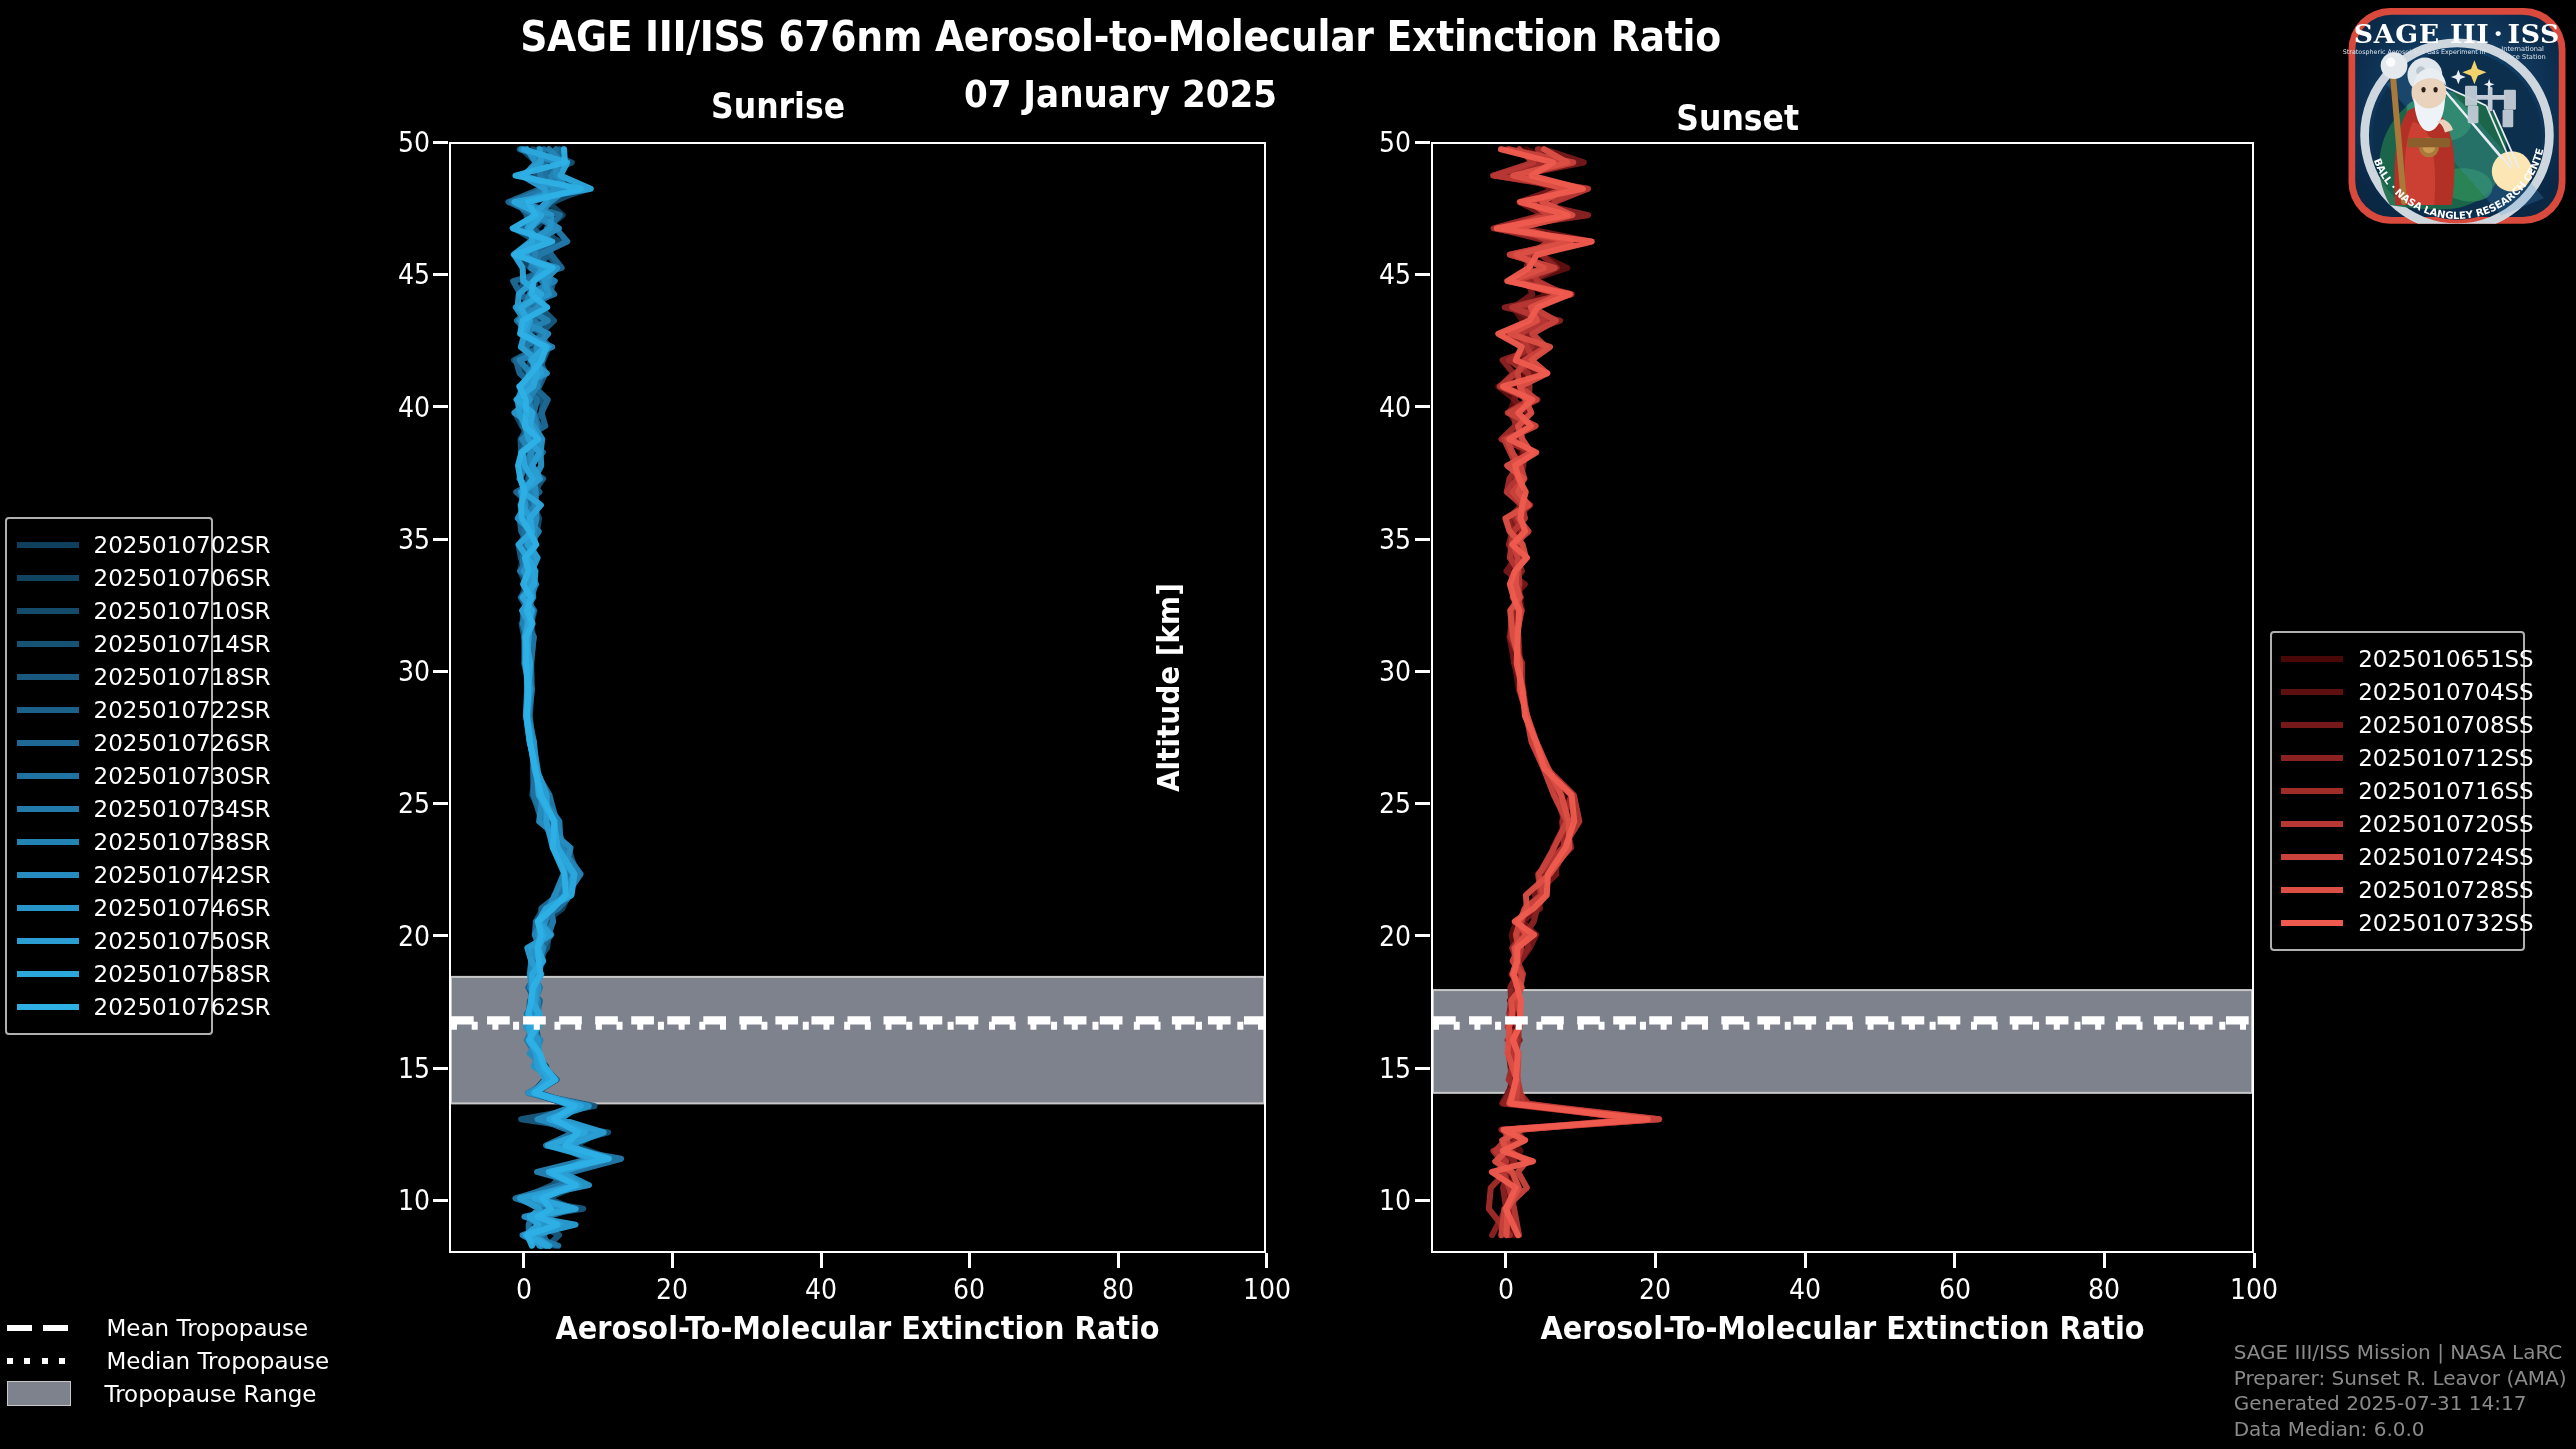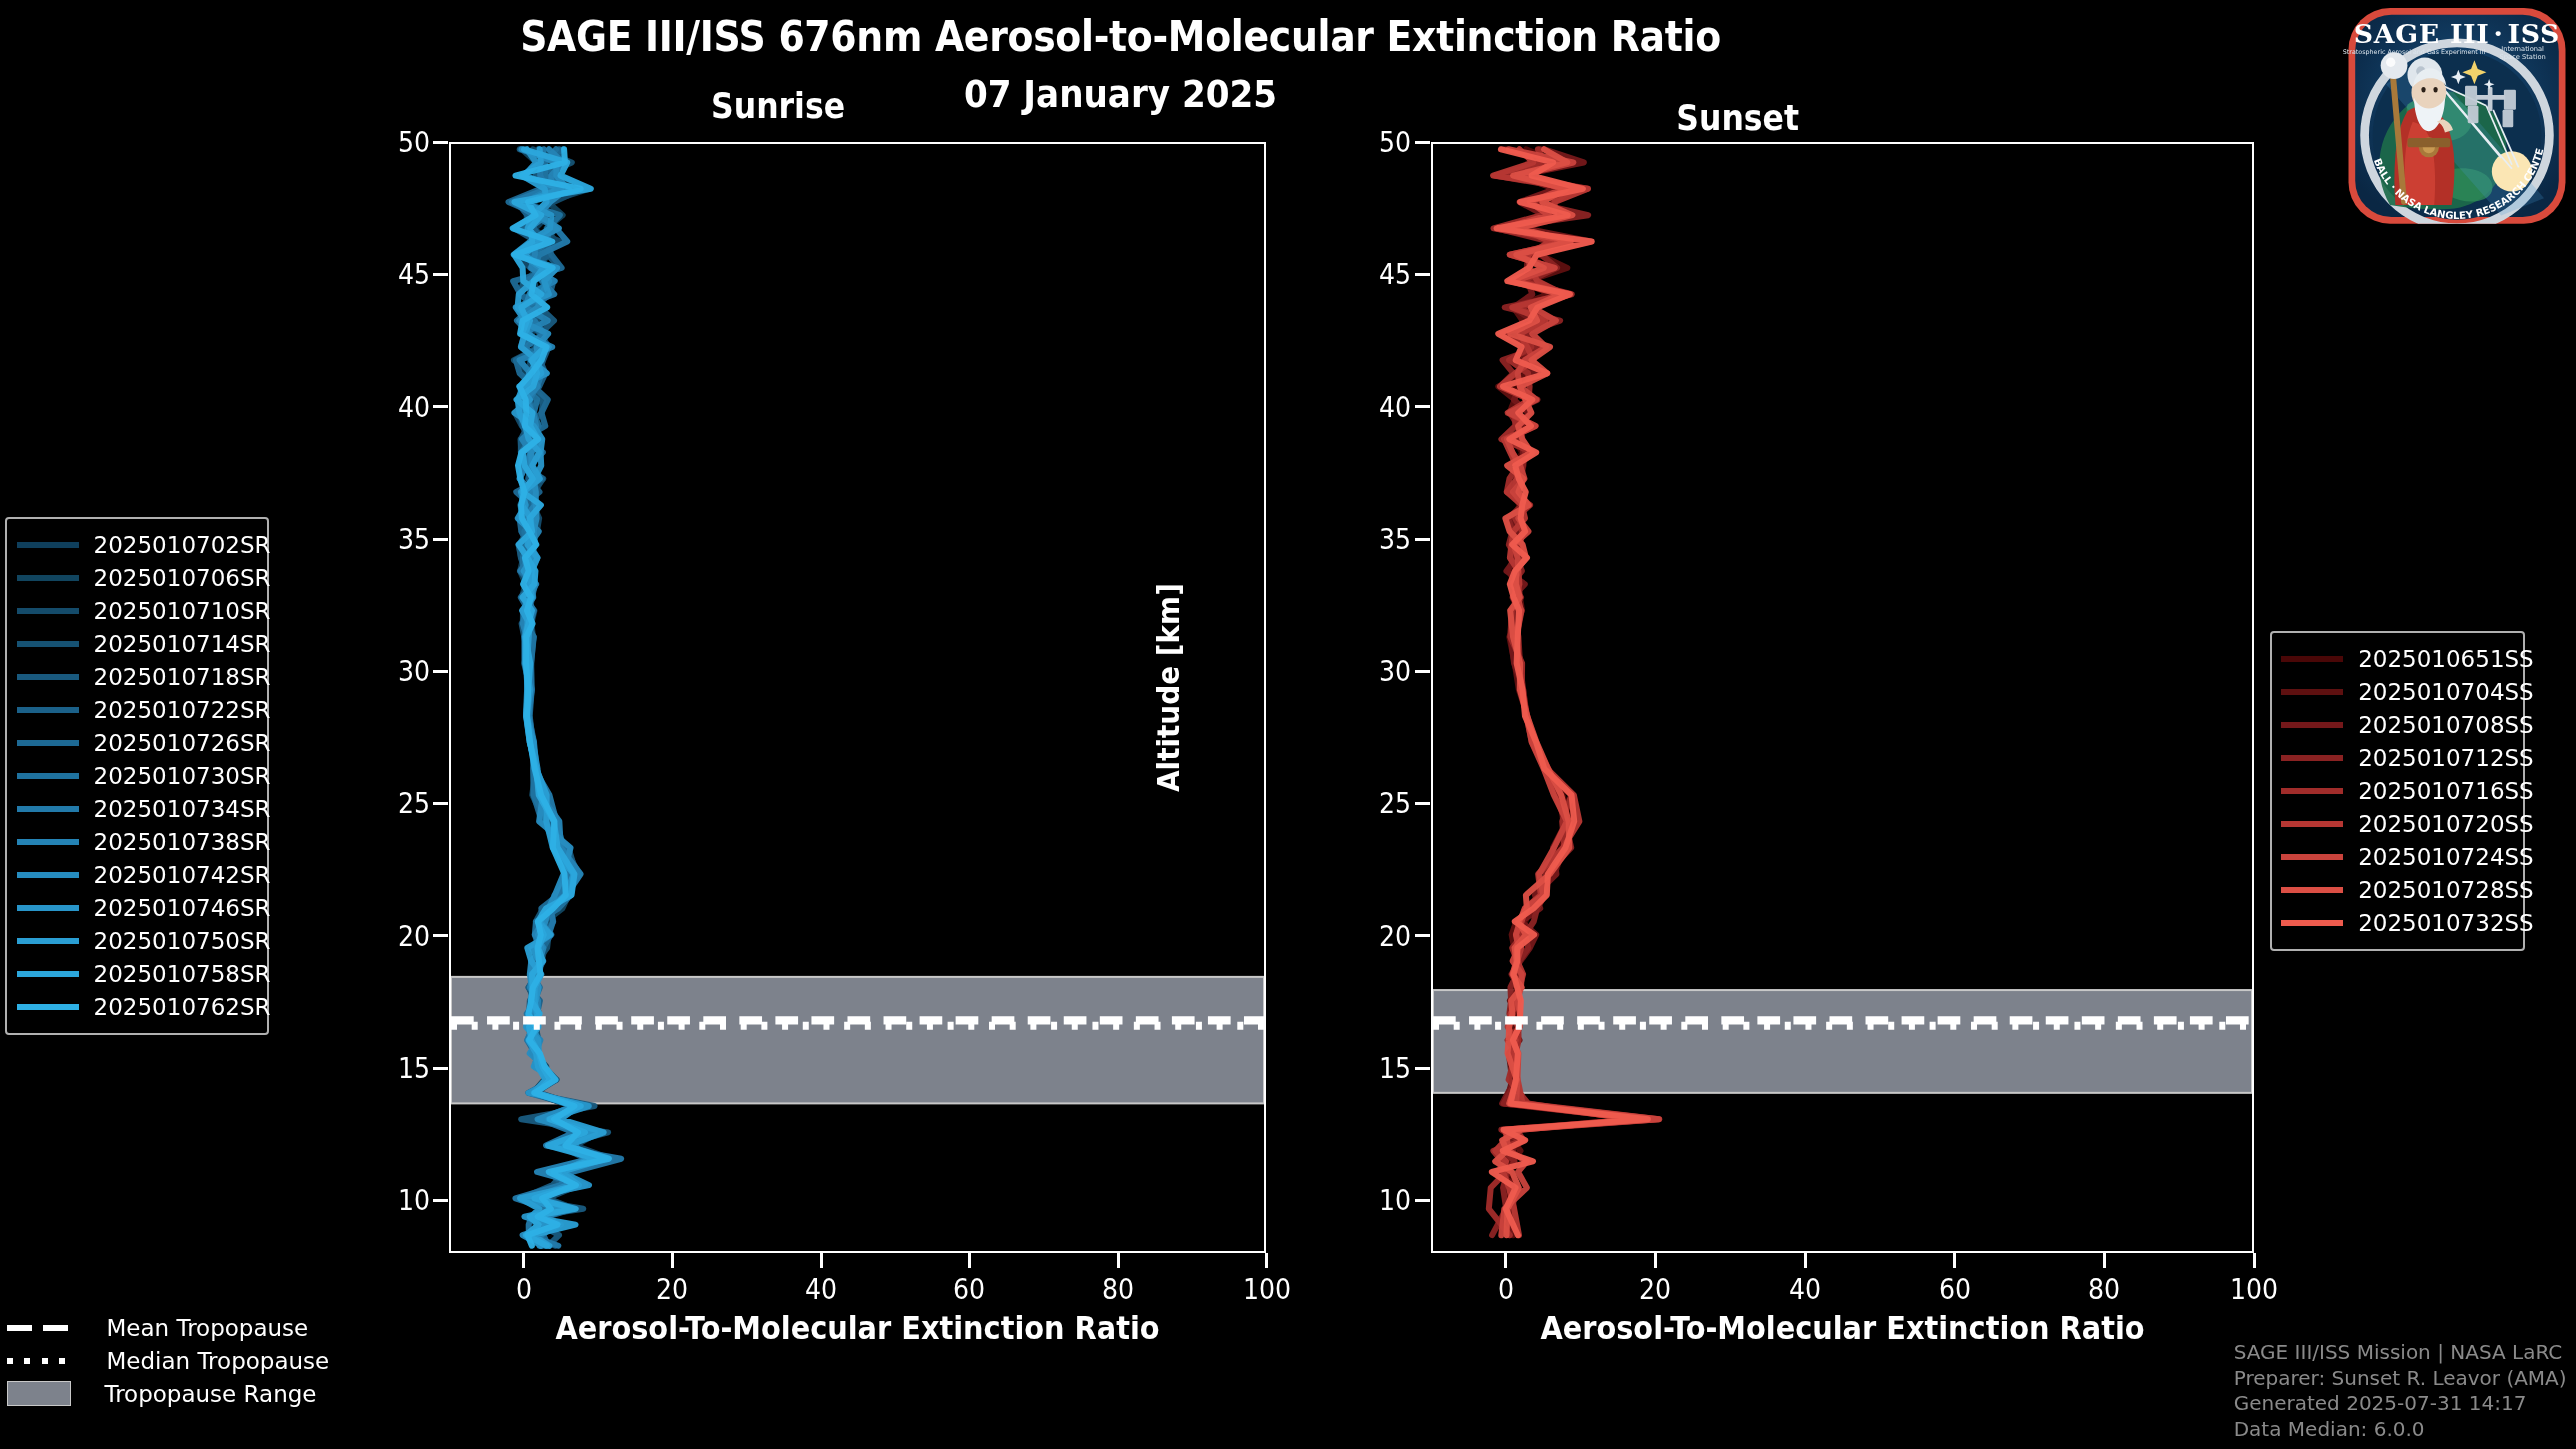--- a/index.html
+++ b/index.html
@@ -43,21 +43,21 @@
   .xlabel{position:absolute;font-size:32px;font-weight:bold;text-align:center;
       font-family:"DejaVu Sans Condensed","DejaVu Sans",sans-serif;}
 
   
   .legend-box{position:absolute;border:2px solid #b0b0b0;background:#000;
       border-radius:4px;padding:9.4px 12px 9.4px 9.4px;box-sizing:border-box;}
   .legend-row{display:flex;align-items:center;height:33px;}
   .legend-swatch{width:62px;height:6.7px;margin-right:14.8px;flex:none;}
   .legend-text{font-size:23px;color:#fff;white-space:nowrap;
       font-family:"DejaVu Sans","Liberation Sans",sans-serif;}
-  #legend-sr{left:5.4px;top:517px;width:264px;}
+  #legend-sr{left:5.4px;top:517px;width:208px;}
   #legend-ss{left:2270px;top:631px;width:255px;}
 
   
   #legend-trop{left:6.7px;top:1311px;width:288px;}
   .tl-row{display:flex;align-items:center;height:33px;gap:19px;}
   .tl-mark{width:66px;height:17.4px;margin-right:14.8px;flex:none;position:relative;}
   .tl-dash{position:absolute;top:6px;height:6px;background:#fff;}
   .tl-dot{position:absolute;top:6.7px;width:6px;height:6px;background:#fff;}
   .tl-box{width:62px;height:23px;margin-right:14.8px;flex:none;
       background:#7d828c;border:1.3px solid #c8c8c8;}

